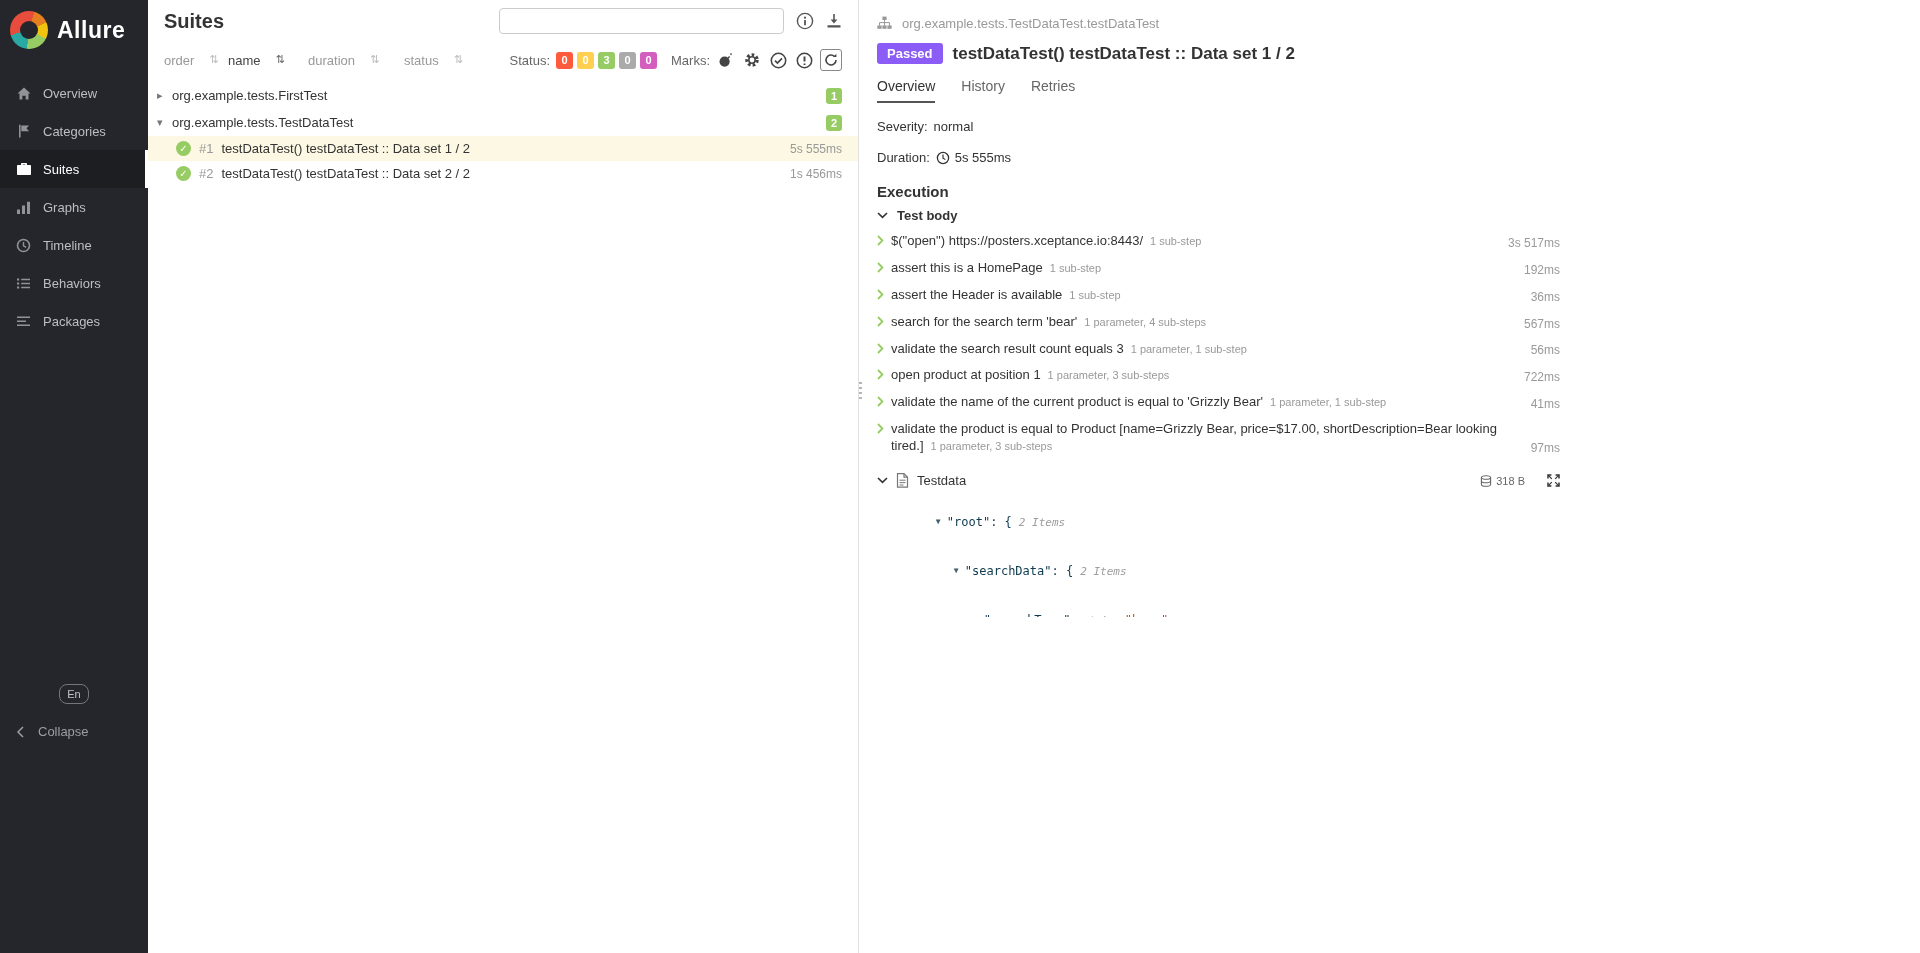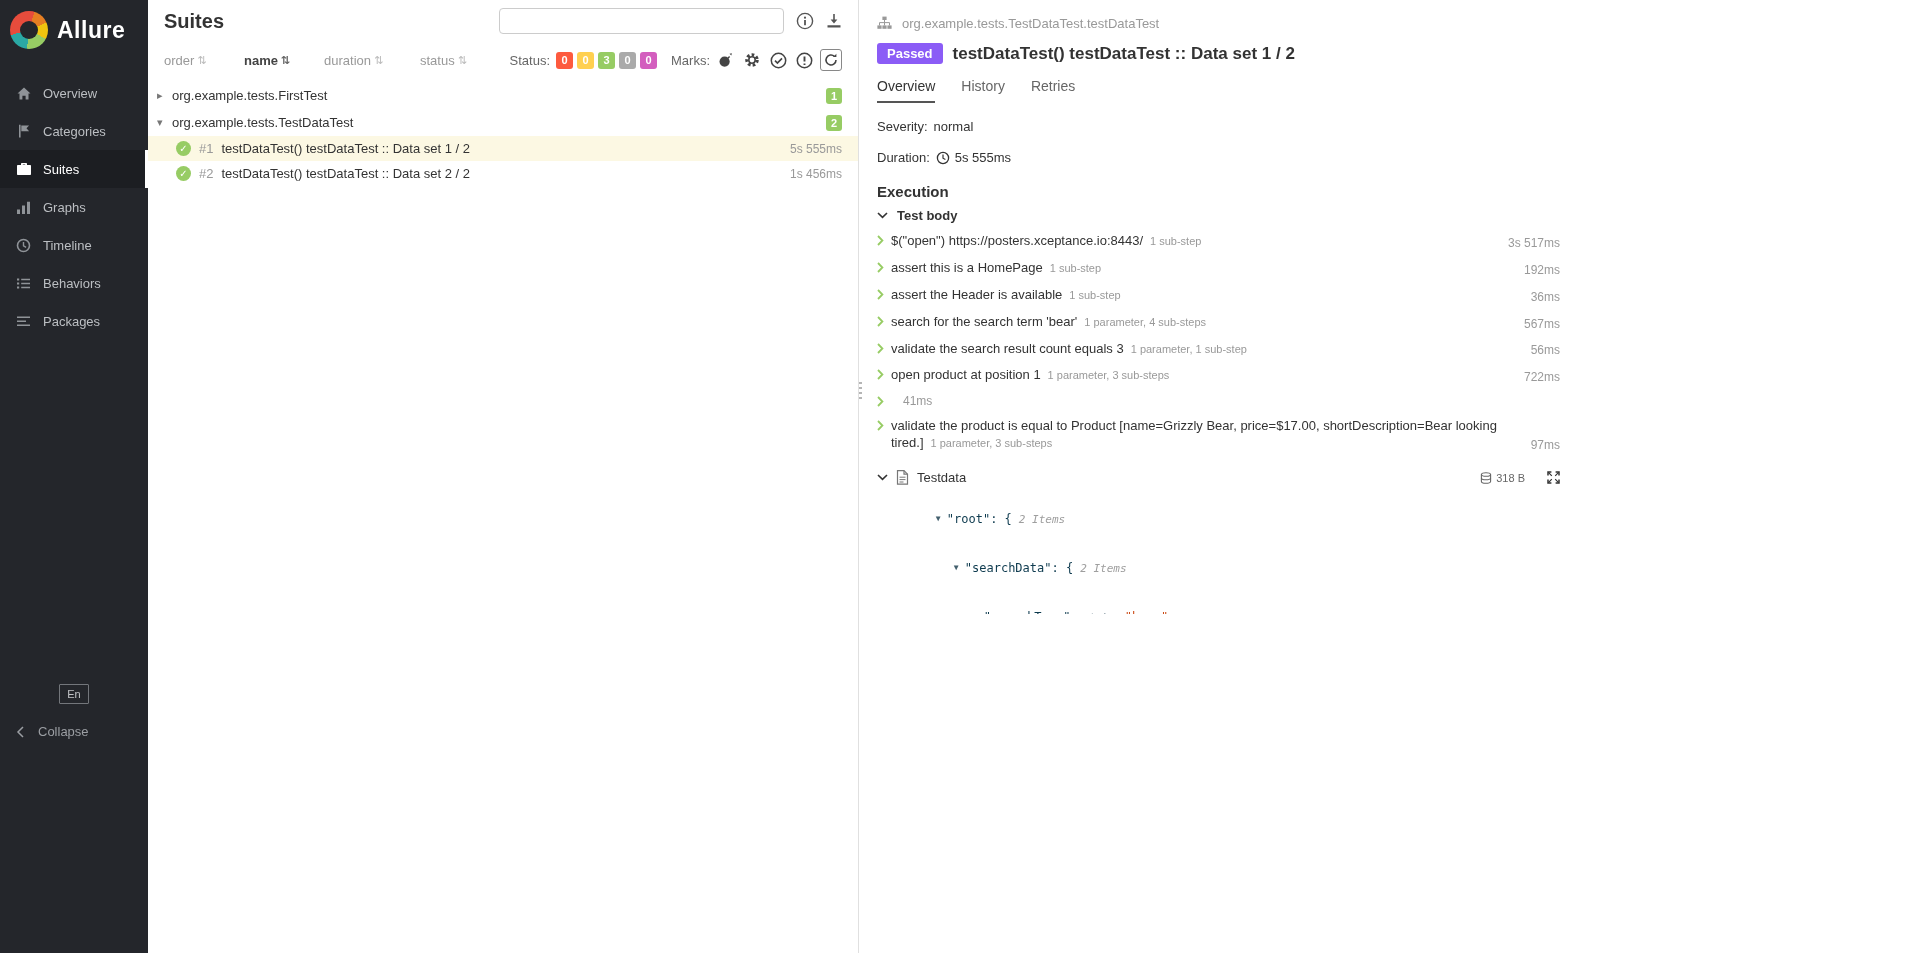--- a/index.html
+++ b/index.html
@@ -18,34 +18,34 @@
     background:conic-gradient(from -30deg,#e74c3c 0 13%,#e67e22 13% 27%,#f1c40f 27% 41%,#97cc64 41% 60%,#2aa8a4 60% 79%,#e74c3c 79% 100%); }
   .logo-mark::after { content:""; position:absolute; inset:10px; border-radius:50%; background:#24262b; }
   .logo-text { color:#fff; font-size:23px; font-weight:bold; letter-spacing:.5px; }
   .nav { margin-top:14px; }
   .nav-item { height:38px; display:flex; align-items:center; gap:11px; padding:0 15px; color:#bcbfc3; cursor:pointer; }
   .nav-icon { width:17px; color:#8f9398; display:flex; justify-content:center; flex:none; }
   .nav-item.active { background:#1c1e22; color:#fff; box-shadow:inset -3px 0 0 #fff; }
   .nav-item.active .nav-icon { color:#fff; }
   .sidebar-bottom { position:absolute; left:0; bottom:208px; width:148px; }
   .lang-btn { display:block; margin:0 auto 14px; border:1px solid #73767b; color:#c2c4c7; font-size:11px;
-    padding:3px 7px; border-radius:1px; }
+    padding:3px 7px; border-radius:8px; }
   .collapse-row { display:flex; align-items:center; gap:14px; padding:6px 16px; color:#9b9ea3; cursor:pointer; }
 
   
   .suites-panel { width:710px; flex:none; background:#fff; display:flex; flex-direction:column; padding-top:6px; }
   .sp-header { display:flex; align-items:center; padding:0 16px; height:30px; gap:12px; }
   .sp-title { font-size:20px; font-weight:bold; color:#333; margin-right:auto; }
   .search-input { width:285px; height:26px; border:1px solid #ccc; border-radius:4px; padding:0 8px;
     font-size:13px; font-family:inherit; color:#333; outline:none; }
   .icon-btn { color:#555; display:flex; align-items:center; }
   .sp-filter { display:flex; align-items:center; padding:13px 16px 9px; color:#999; }
-  .col { display:flex; align-items:center; gap:3px; cursor:pointer; }
+  .col { display:flex; gap:15px; cursor:pointer; }
   .col-order { width:56px; }
-  .col-name  { width:64px; color:#444; margin-left:24px;font-weight:bold; }
+  .col-name  { width:64px; color:#444; margin-left:8px; }
   .col-duration { width:80px; margin-left:16px; }
   .col-status { margin-left:16px; }
   .sort-icon { font-size:11px; color:#bbb; }
   .col-name .sort-icon { color:#666; }
   .status-group { margin-left:auto; display:flex; align-items:center; gap:4px; }
   .status-label { margin-right:2px; color:#666; }
   .count-badge { min-width:17px; height:17px; border-radius:3px; color:#fff; font-size:11px; font-weight:bold;
     display:flex; align-items:center; justify-content:center; padding:0 3px; }
   .b-failed{background:#fd5a3e} .b-broken{background:#ffd050} .b-passed{background:#97cc64}
   .b-skipped{background:#aaaaaa} .b-unknown{background:#d35ebe}
@@ -412,20 +412,21 @@
           </span>
         <div class="step-main"><span class="step-name">open product at position 1</span><span class="step-meta">1 parameter, 3 sub-steps</span></div>
         <span class="step-duration">722ms</span>
       </div>
       <div class="step">
         <span class="step-chevron">
             <svg width="7" height="11" viewBox="0 0 7 11">
               <path d="M1 1l4.4 4.5L1 10" fill="none" stroke="#97cc64" stroke-width="1.8"></path>
             </svg>
           </span>
+        <div class="step-main"><span class="step-name">validate the name of the current product is equal to 'Grizzly Bear'</span><span class="step-meta">1 parameter, 1 sub-step</span></div>
         <span class="step-duration">41ms</span>
       </div>
       <div class="step">
         <span class="step-chevron">
             <svg width="7" height="11" viewBox="0 0 7 11">
               <path d="M1 1l4.4 4.5L1 10" fill="none" stroke="#97cc64" stroke-width="1.8"></path>
             </svg>
           </span>
         <div class="step-main"><span class="step-name">validate the product is equal to Product [name=Grizzly Bear, price=$17.00, shortDescription=Bear looking tired.]</span><span class="step-meta">1 parameter, 3 sub-steps</span></div>
         <span class="step-duration">97ms</span>

